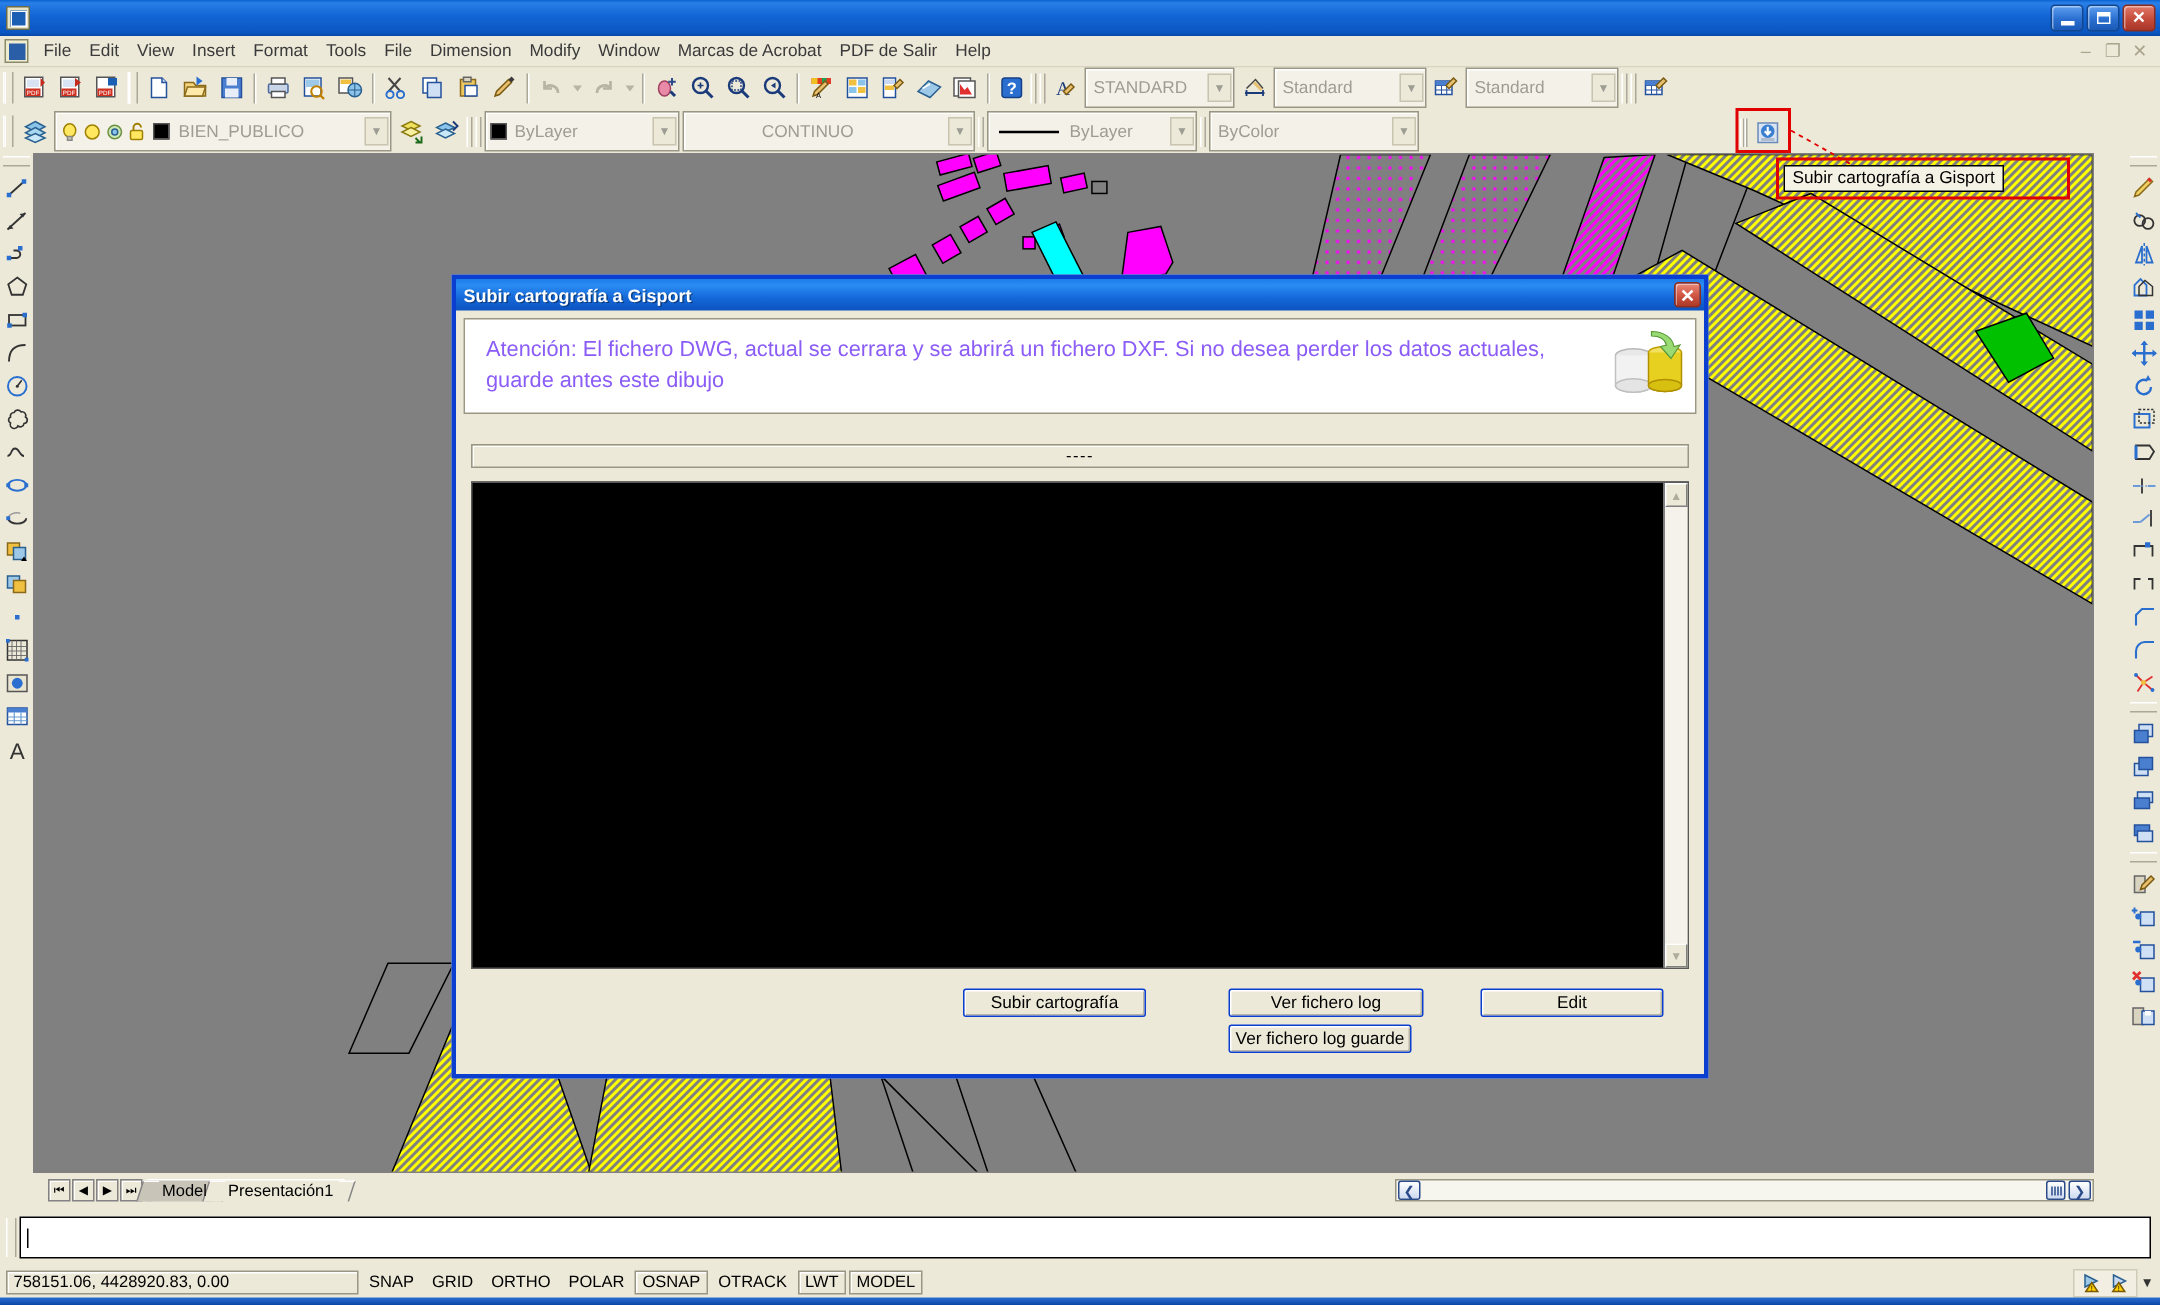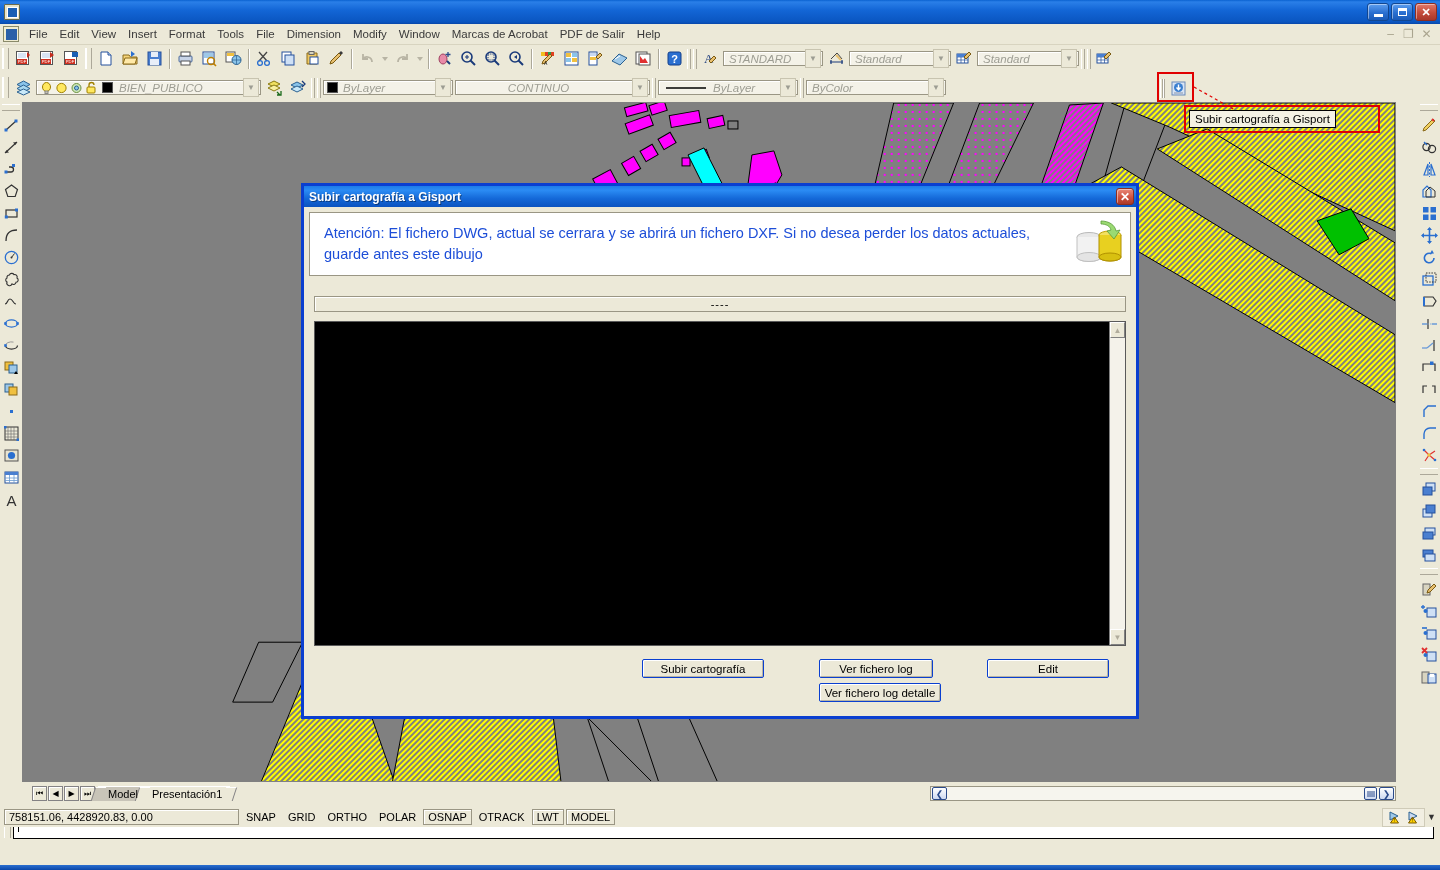--- a/index.html
+++ b/index.html
@@ -65,23 +65,23 @@
     box-shadow: 2px 0 0 -1px #fff inset; }
   .grip2 { width:4px; height:20px; margin:0 1px; flex:none;
     border-left:1px solid #fff; border-right:1px solid #aca899; }
   .tbtn { width:24px; height:23px; margin:0 0px; flex:none; position:relative;
     display:flex; align-items:center; justify-content:center; }
   .tsep { width:1px; height:20px; background:#aca899; margin:0 3px; flex:none;
     box-shadow: 1px 0 0 #fff; }
   .ico { width:17px; height:17px; display:block; }
 
   
-  .combo { height:15px; background:#f4f2e8; border:1px solid #9a9684;
+  .combo { height:27px; background:#f4f2e8; border:1px solid #9a9684;
     display:flex; align-items:center; flex:none; margin:0 1px;
-    box-shadow: inset 1px 1px 0 #fff; font-style: italic; }
+    box-shadow: inset 1px 1px 0 #fff; }
   .combo .ctext { padding-left:5px; color:#9d9d93; font-size:11.5px; white-space:nowrap; overflow:hidden; flex:1; }
   .combo .carrow { width:16px; height:19px; margin:0 1px 0 auto; flex:none;
     background:#ece9d8; border:1px solid #c8c4b0;
     display:flex;align-items:center;justify-content:center; color:#9d9d93; font-size:8px; }
   .combo .pre { display:flex; align-items:center; padding-left:3px; gap:2px; flex:none; }
 
   .lbl-combo { width:220px; }
   .swatch { width:11px; height:11px; background:#000; border:1px solid #555; flex:none; }
 
   
@@ -126,21 +126,21 @@
 
   
   .cmdarea { position:absolute; left:0; top:805px; width:1440px; height:40px; background:#ece9d8;
     display:flex; align-items:center; }
   .cmdgrip{ width:7px;height:26px;margin:0 2px 0 4px;flex:none;border-left:1px solid #fff;border-right:1px solid #aca899;}
   .cmdbox { flex:1; height:28px; margin-right:6px; background:#fff; border:1px solid #000;
      display:flex; align-items:center; padding-left:4px; }
   .caret { width:1px; height:13px; background:#000; }
 
   
-  .statusbar { position:absolute; left:0; top:807px; width:1440px; height:20px;
+  .statusbar { position:absolute; left:0; top:845px; width:1440px; height:20px;
     background:#ece9d8; display:flex; align-items:center; }
   .coordbox { width:235px; height:16px; margin-left:4px; background:#ece9d8;
     border:1px solid #9a9684; box-shadow: inset 1px 1px 0 #fff;
     display:flex; align-items:center; padding-left:4px; font-size:11px; color:#000; flex:none;}
   .sfield { height:16px; padding:0 4px; margin-left:2px; display:flex; align-items:center;
     font-size:11px; color:#000; border:1px solid transparent; flex:none;text-align:right; }
   .sfield.on { border:1px solid #9a9684; box-shadow: inset 1px 1px 0 #fff; background:#ece9d8; }
   .trayicons{ margin-left:auto; display:flex; align-items:center; gap:2px; padding-right:4px;}
   .traybox{ display:flex; align-items:center; gap:3px; padding:1px 4px;
      border:1px solid #cfcbb8; background:#f2efe2;}
@@ -156,21 +156,21 @@
     padding-left:5px; }
   .dlg-title .t { color:#fff; font-size:12px; font-weight:bold; text-shadow:1px 1px 0 rgba(0,0,0,.4); }
   .dlg-close { margin-left:auto; margin-right:2px; width:18px; height:17px;
     background:linear-gradient(to bottom,#e98a7a,#cf5340 55%,#ab3a28);
     border:1px solid #8d2d20; border-radius:3px; color:#fff; font-weight:bold; font-size:12px;
     display:flex; align-items:center; justify-content:center;
     box-shadow: inset 1px 1px 0 rgba(255,255,255,.45); }
   .dlg-body { padding:0; }
   .warn-panel { margin:5px 5px 0 5px; height:64px; background:#fff;
      border:1px solid #9a9684; display:flex; align-items:center; }
-  .warn-text { flex:1; padding:0 8px 0 14px; font-size:14.5px; color:#1d4ed8; line-height:21px; }
+  .warn-text { flex:1; padding:0 8px 0 14px; font-size:14.5px; color:#8b5cf6; line-height:21px; }
   .warn-icon { width:58px; height:58px; margin-right:4px; flex:none; }
 
   .progress-outer { margin:20px 10px 0 10px; height:16px; background:#ece9d8;
     border:1px solid #9a9684; box-shadow: inset 1px 1px 0 #fff;
     display:flex; align-items:center; justify-content:center;
     font-size:11px; color:#000; letter-spacing:1px; }
 
   .logpanel { margin:9px 10px 0 10px; height:325px; background:#000;
     border:1px solid #5a5a5a; display:flex; }
   .log-inner { flex:1; }
@@ -181,21 +181,21 @@
     display:flex; align-items:center; justify-content:center; color:#b0ac9c; font-size:8px; }
   .log-strack { flex:1; background:#f4f2ea; }
 
   .btnrow { position:relative; margin-top:10px; height:58px; }
   .dbtn { position:absolute; height:19px; background:#ece9d8;
     border:1px solid #0a3fd0; border-radius:2px;
     box-shadow: inset 1px 1px 0 #fff, inset -1px -1px 0 #b8b4a4;
     display:flex; align-items:center; justify-content:center;
     font-size:11.5px; color:#000; }
   #btn-subir { left:338px; top:3px; width:122px; }
-  #btn-verlog { left:515px; top:3px; width:114px; }
+  #btn-verlog { left:515px; top:3px; width:130px; }
   #btn-salir  { left:683px; top:3px; width:122px; }
   #btn-verlogdet { left:515px; top:27px; width:122px; }
 
   
   .tooltip { position:absolute; left:1189px; top:110px; height:18px; padding:0 5px;
     background:#f4f2e4; border:1px solid #000; display:flex; align-items:center;
     font-size:11.5px; color:#000; white-space:nowrap; }
 </style>
 </head>
 <body>
@@ -1011,21 +1011,21 @@
         <div class="log-scroll">
           <div class="log-sbtn">▲</div>
           <div class="log-strack"></div>
           <div class="log-sbtn">▼</div>
         </div>
       </div>
       <div class="btnrow">
         <div class="dbtn" id="btn-subir">Subir cartografía</div>
         <div class="dbtn" id="btn-verlog">Ver fichero log</div>
         <div class="dbtn" id="btn-salir">Edit</div>
-        <div class="dbtn" id="btn-verlogdet">Ver fichero log detalle</div>
+        <div class="dbtn" id="btn-verlogdet">Ver fichero log guarde</div>
       </div>
     </div>
   </div>
 
   <svg style="position:absolute; left:1180px; top:84px; width:60px; height:36px; overflow:visible;">
     <path d="M14 3 L62 30" stroke="#e00000" stroke-width="1.2" stroke-dasharray="3 3" fill="none"></path>
   </svg>
   <div class="tooltip">Subir cartografía a Gisport</div>
   <div class="redbox" style="left:1184px; top:105px; width:196px; height:28px;"></div>
 

